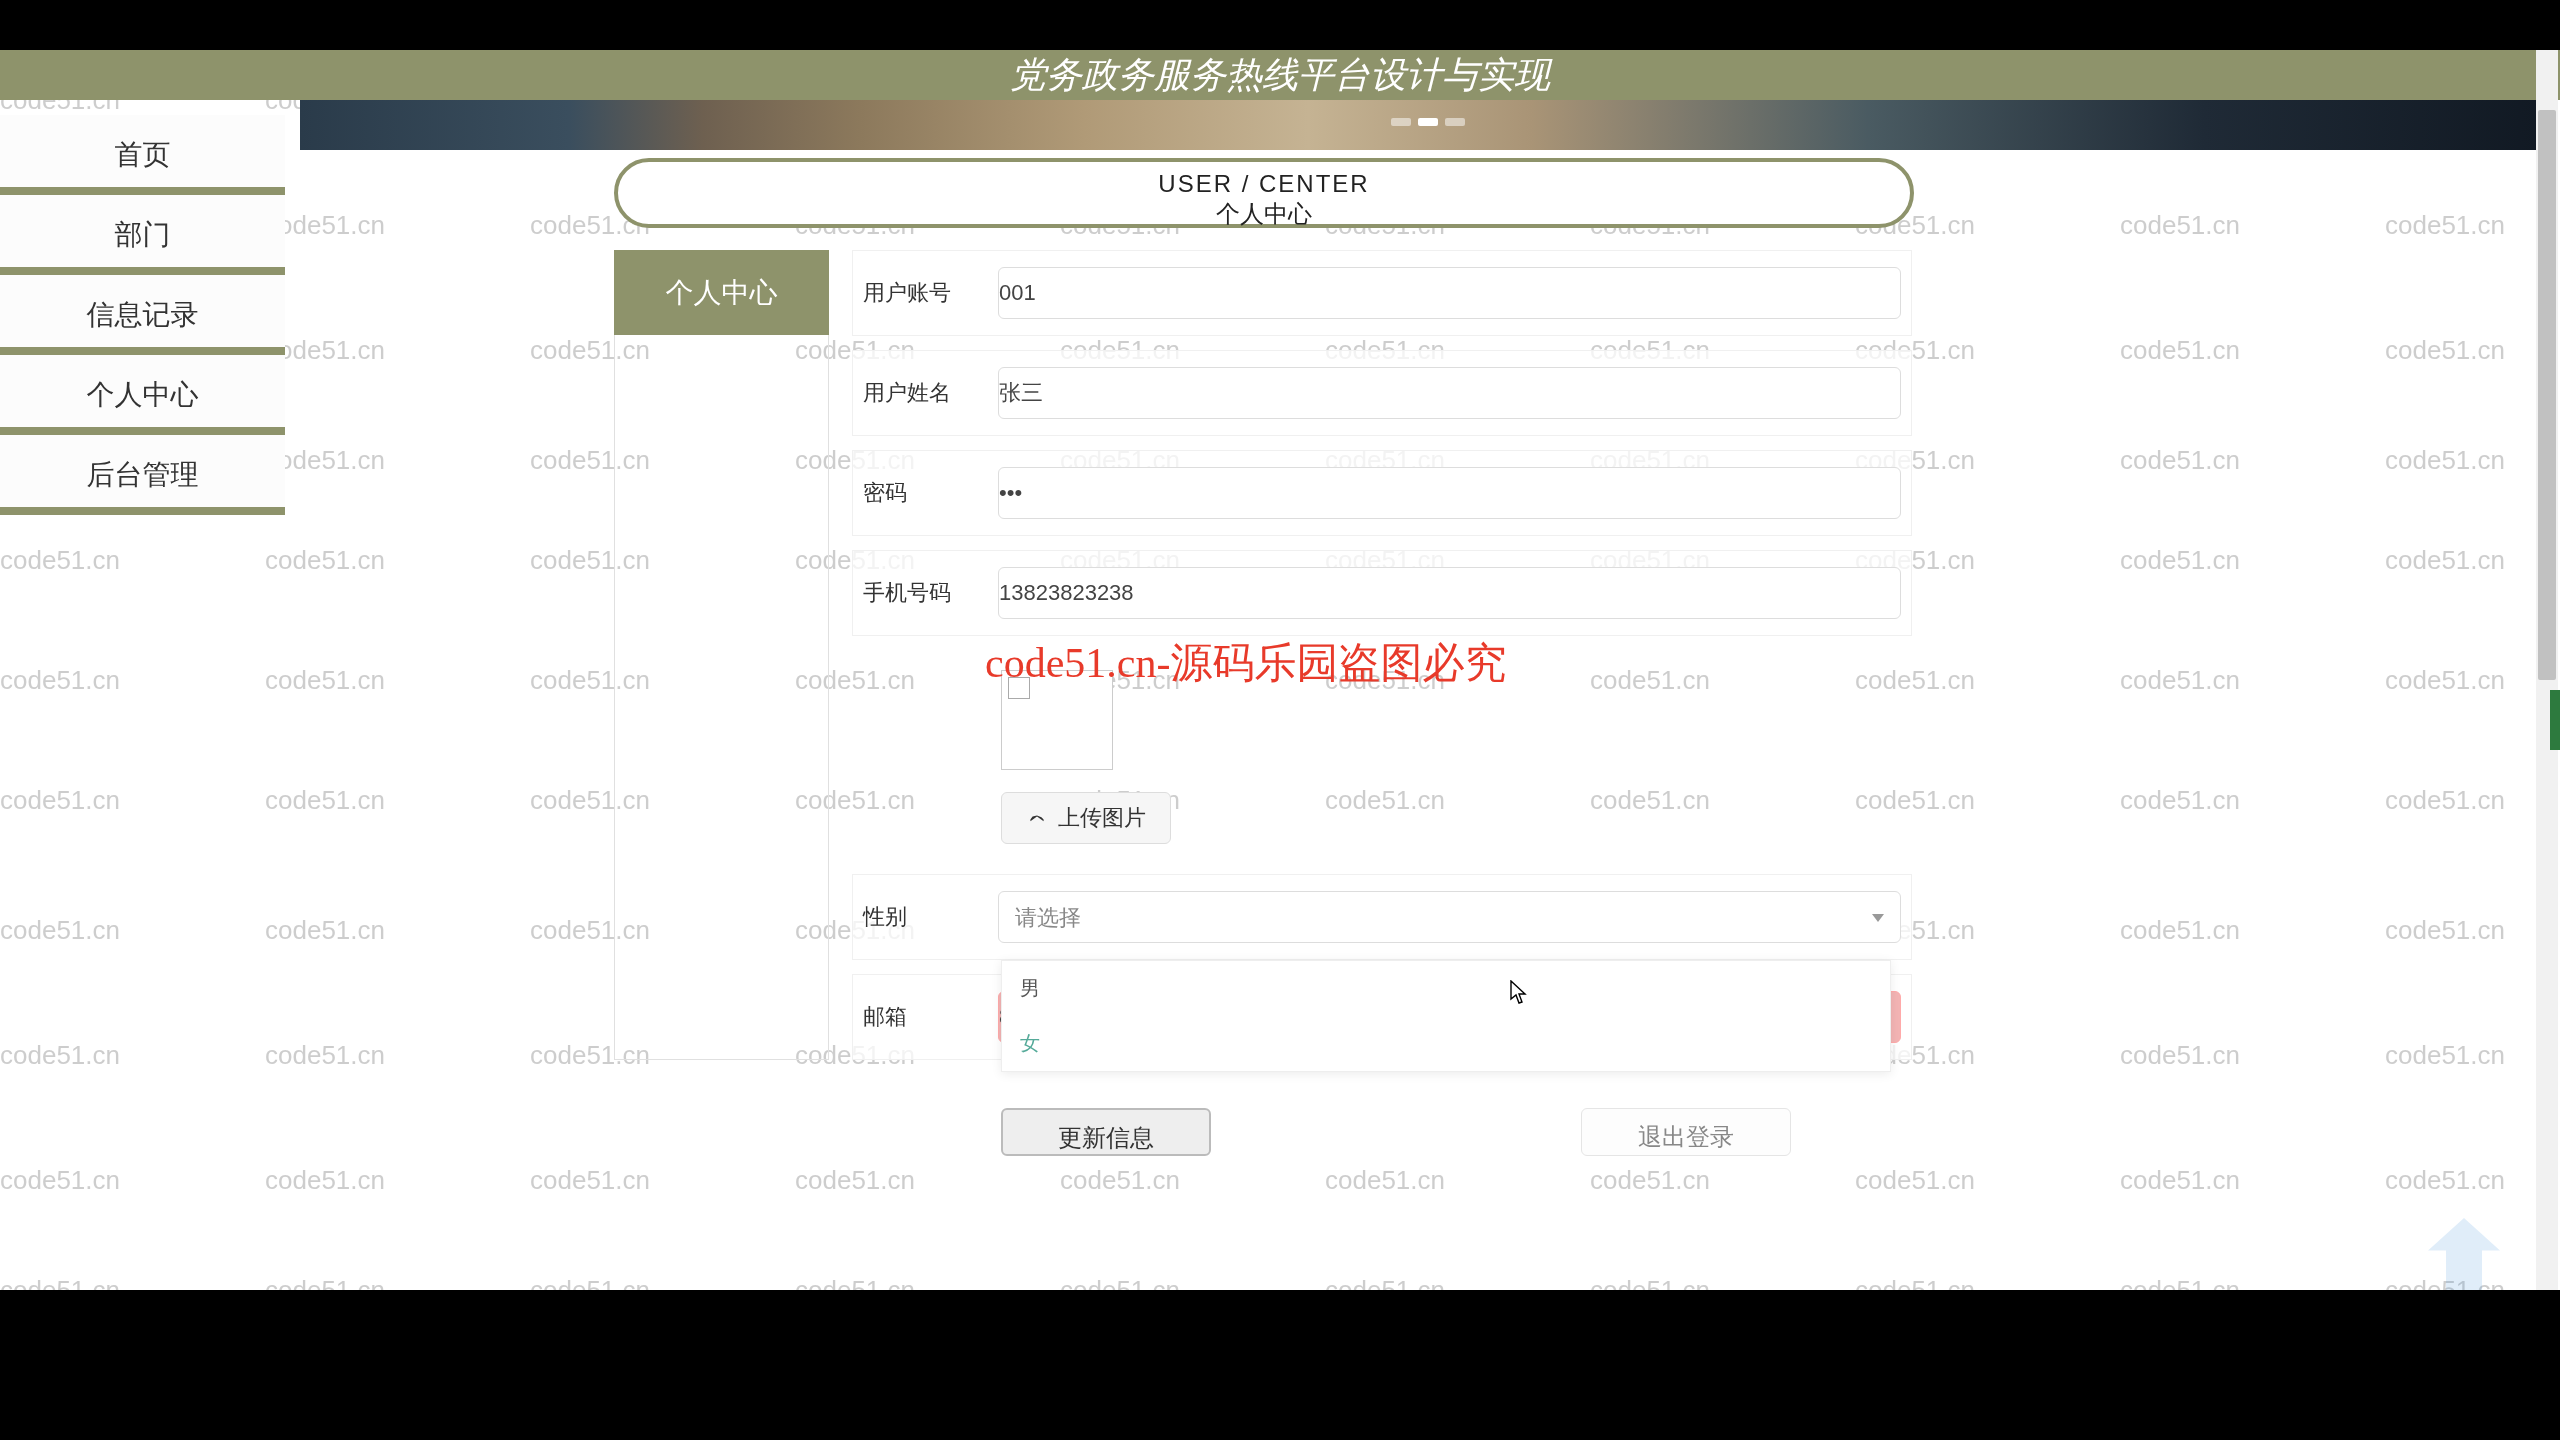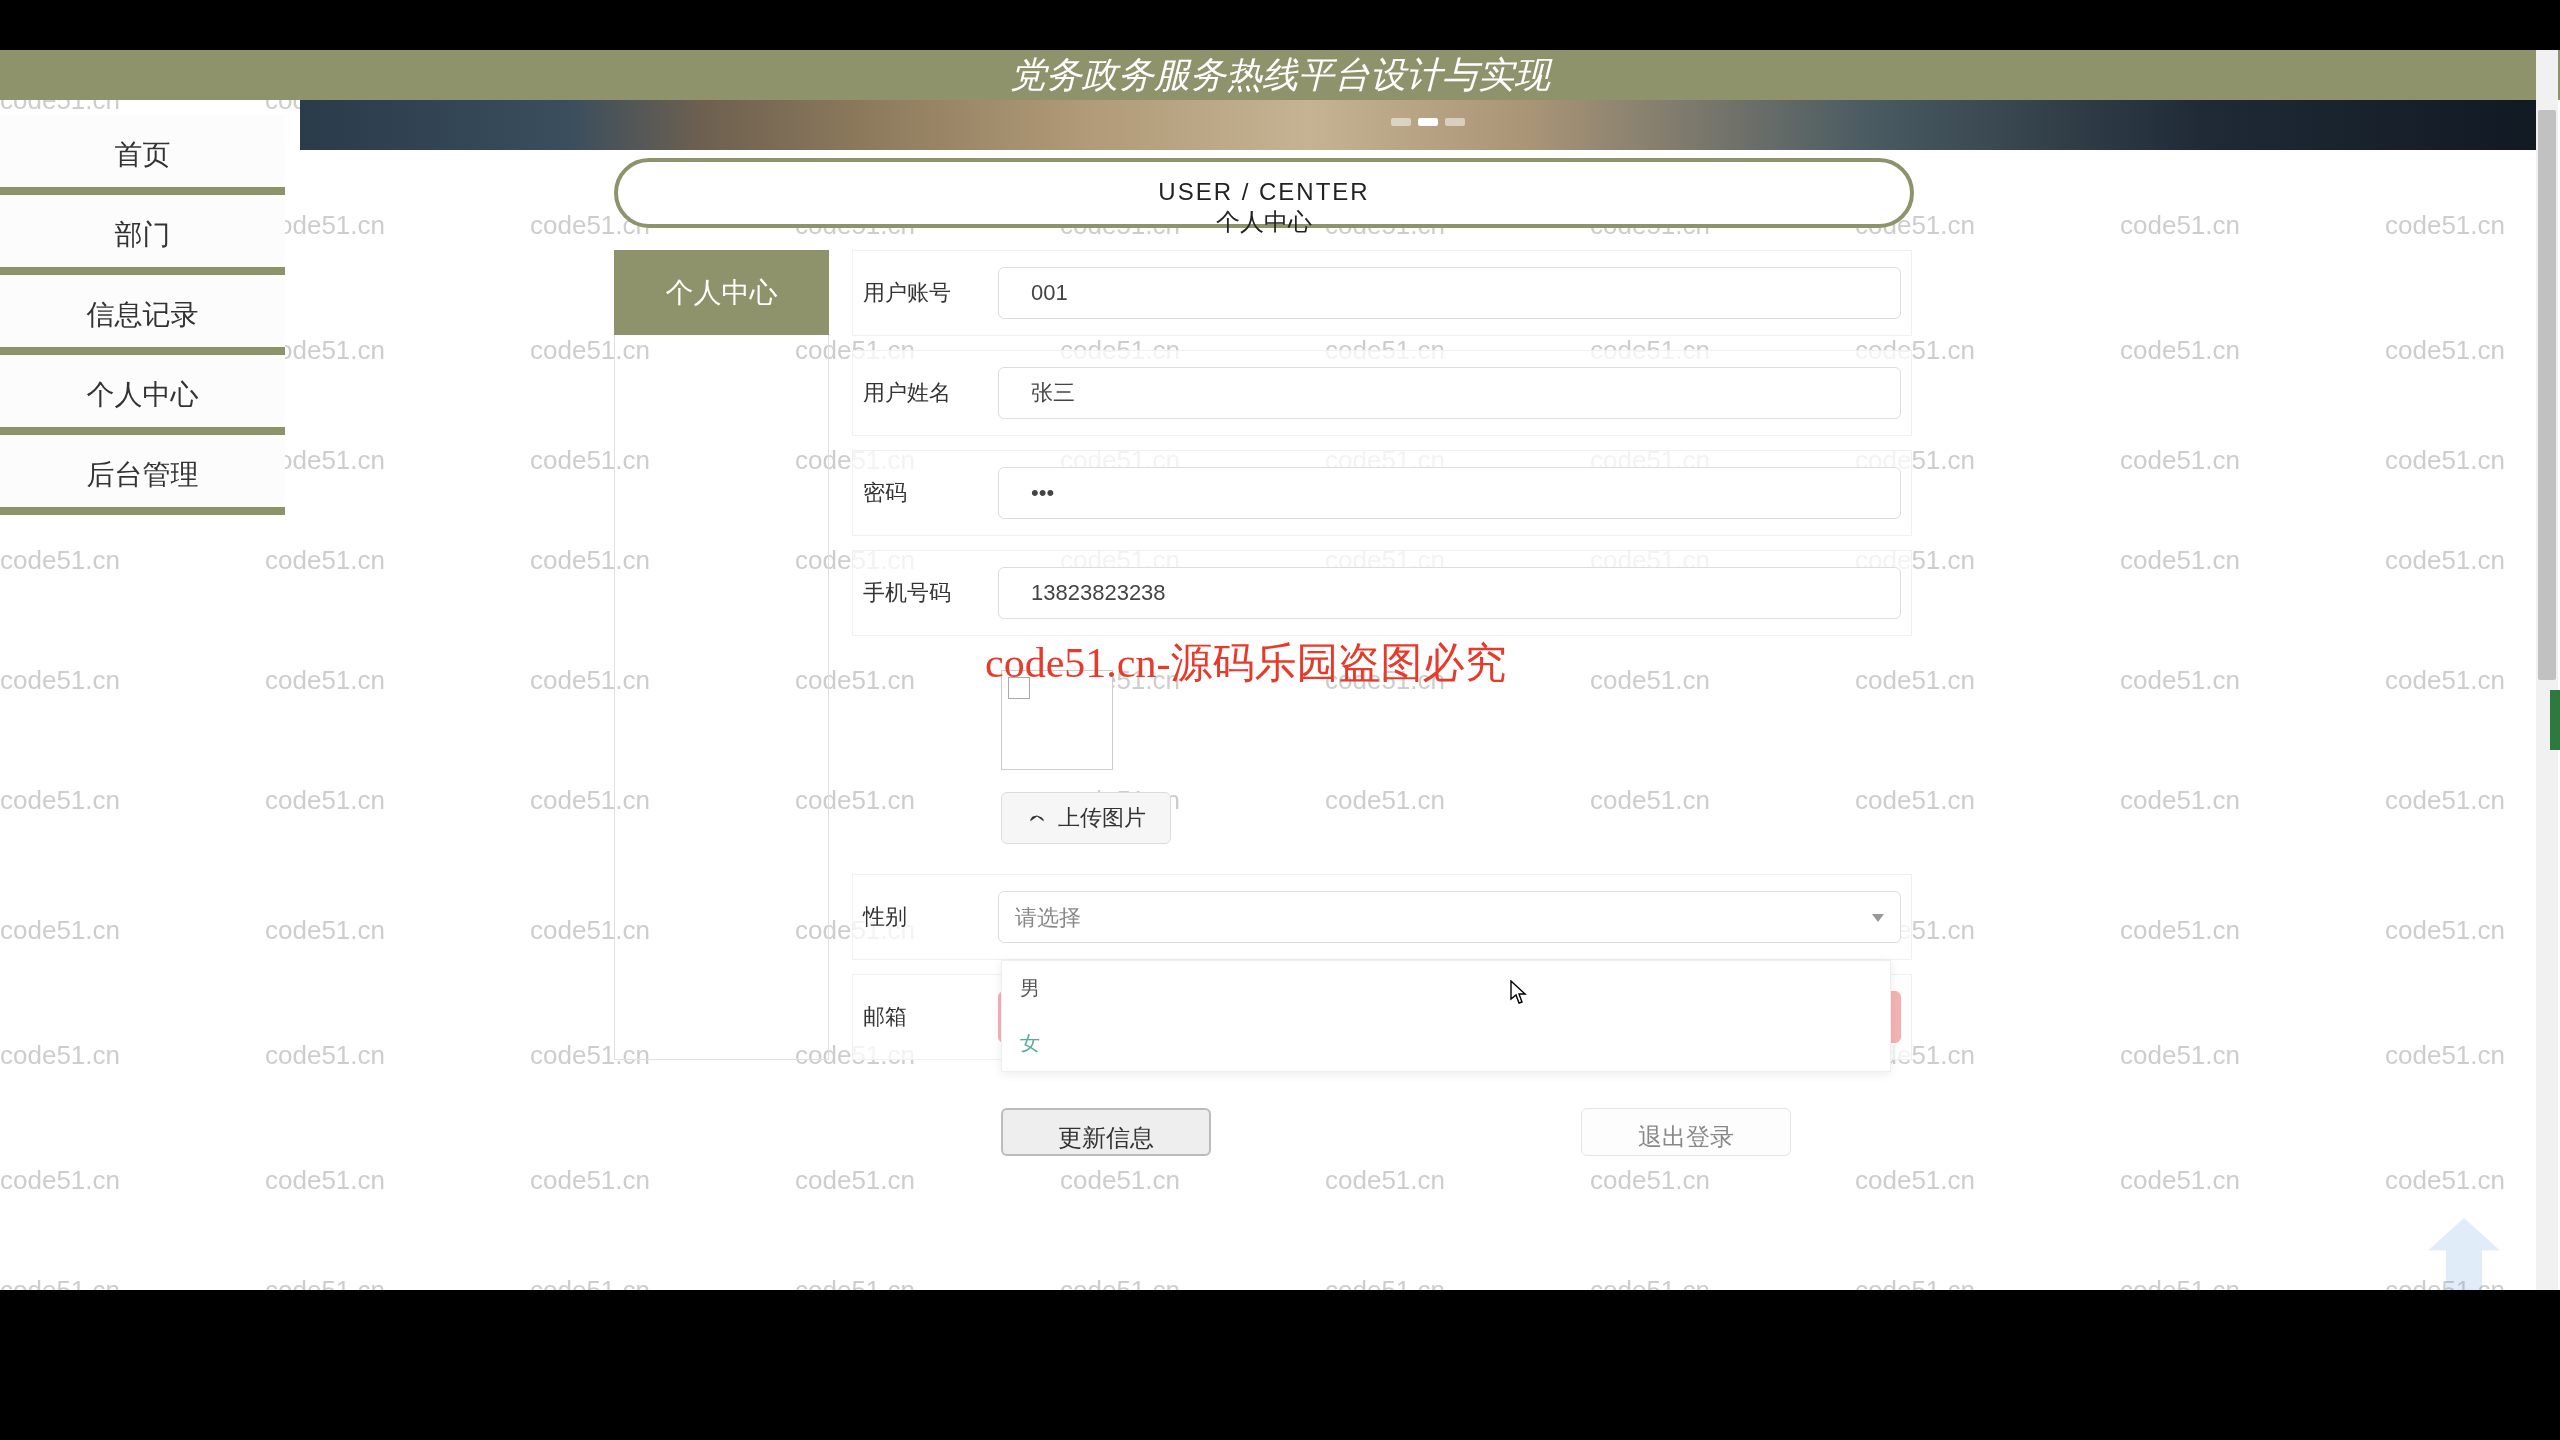--- a/index.html
+++ b/index.html
@@ -90,21 +90,21 @@
 .user-center-pill {
   position: absolute;
   left: 614px; top: 108px;
   width: 1300px;
   height: 70px;
   border: 4px solid #8e936b;
   border-radius: 36px;
   background: #fff;
   z-index: 4;
   text-align: center;
-  padding-top: 16px;
+  padding-top: 8px;
 }
 .user-center-pill .en { font-size: 24px; letter-spacing: 2px; color: #222; }
 .user-center-pill .cn { font-size: 24px; color: #222; }
 .content-card {
   position: absolute;
   left: 614px; top: 200px;
   width: 1300px;
   height: 940px;
   z-index: 4;
 }
@@ -147,21 +147,21 @@
   text-align: left;
   font-size: 22px;
   color: #333;
   padding-right: 14px;
 }
 .form-input {
   flex: 1;
   height: 52px;
   border: 1px solid #ddd;
   border-radius: 6px;
-  padding: 0 32px;
+  padding: 0 0;
   font-size: 22px;
   color: #444;
   background: #fff;
 }
 .form-input.focus {
   border: 1px solid #faa;
   background: #f3b4b4;
 }
 .form-select {
   flex: 1;

